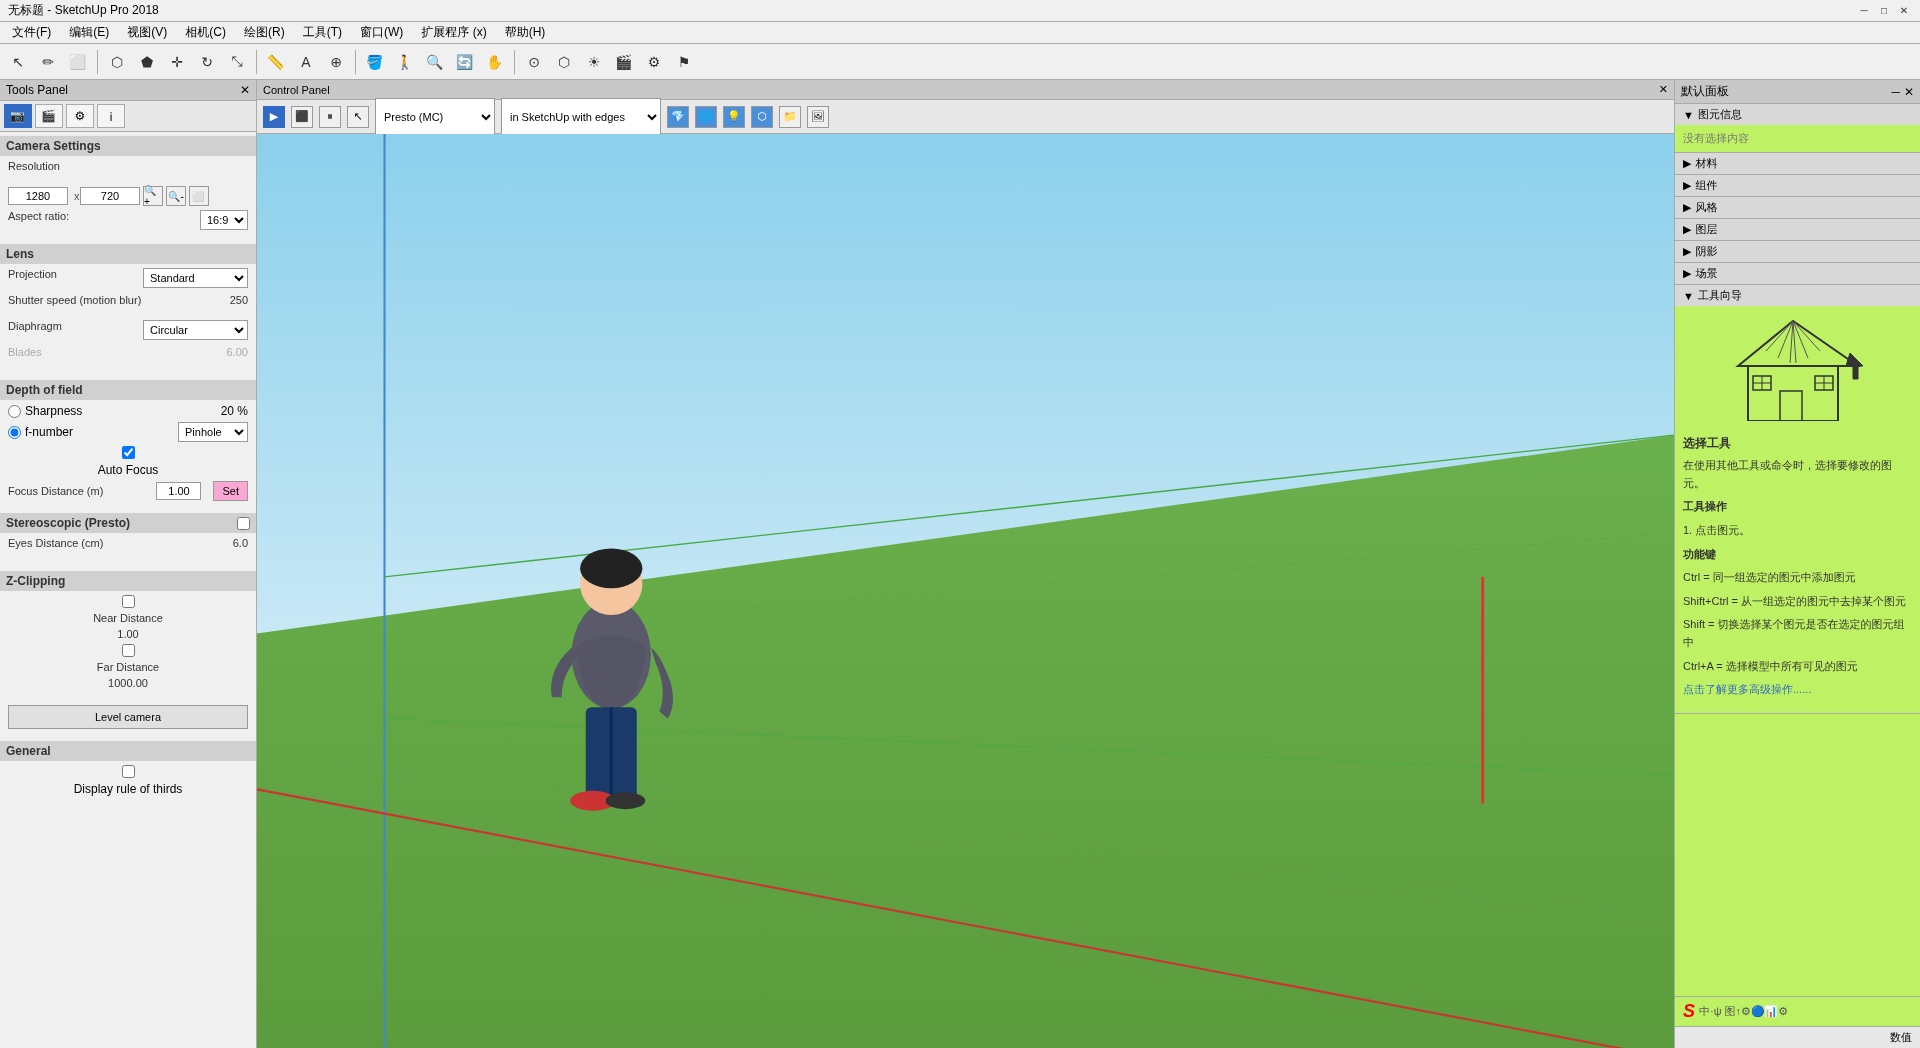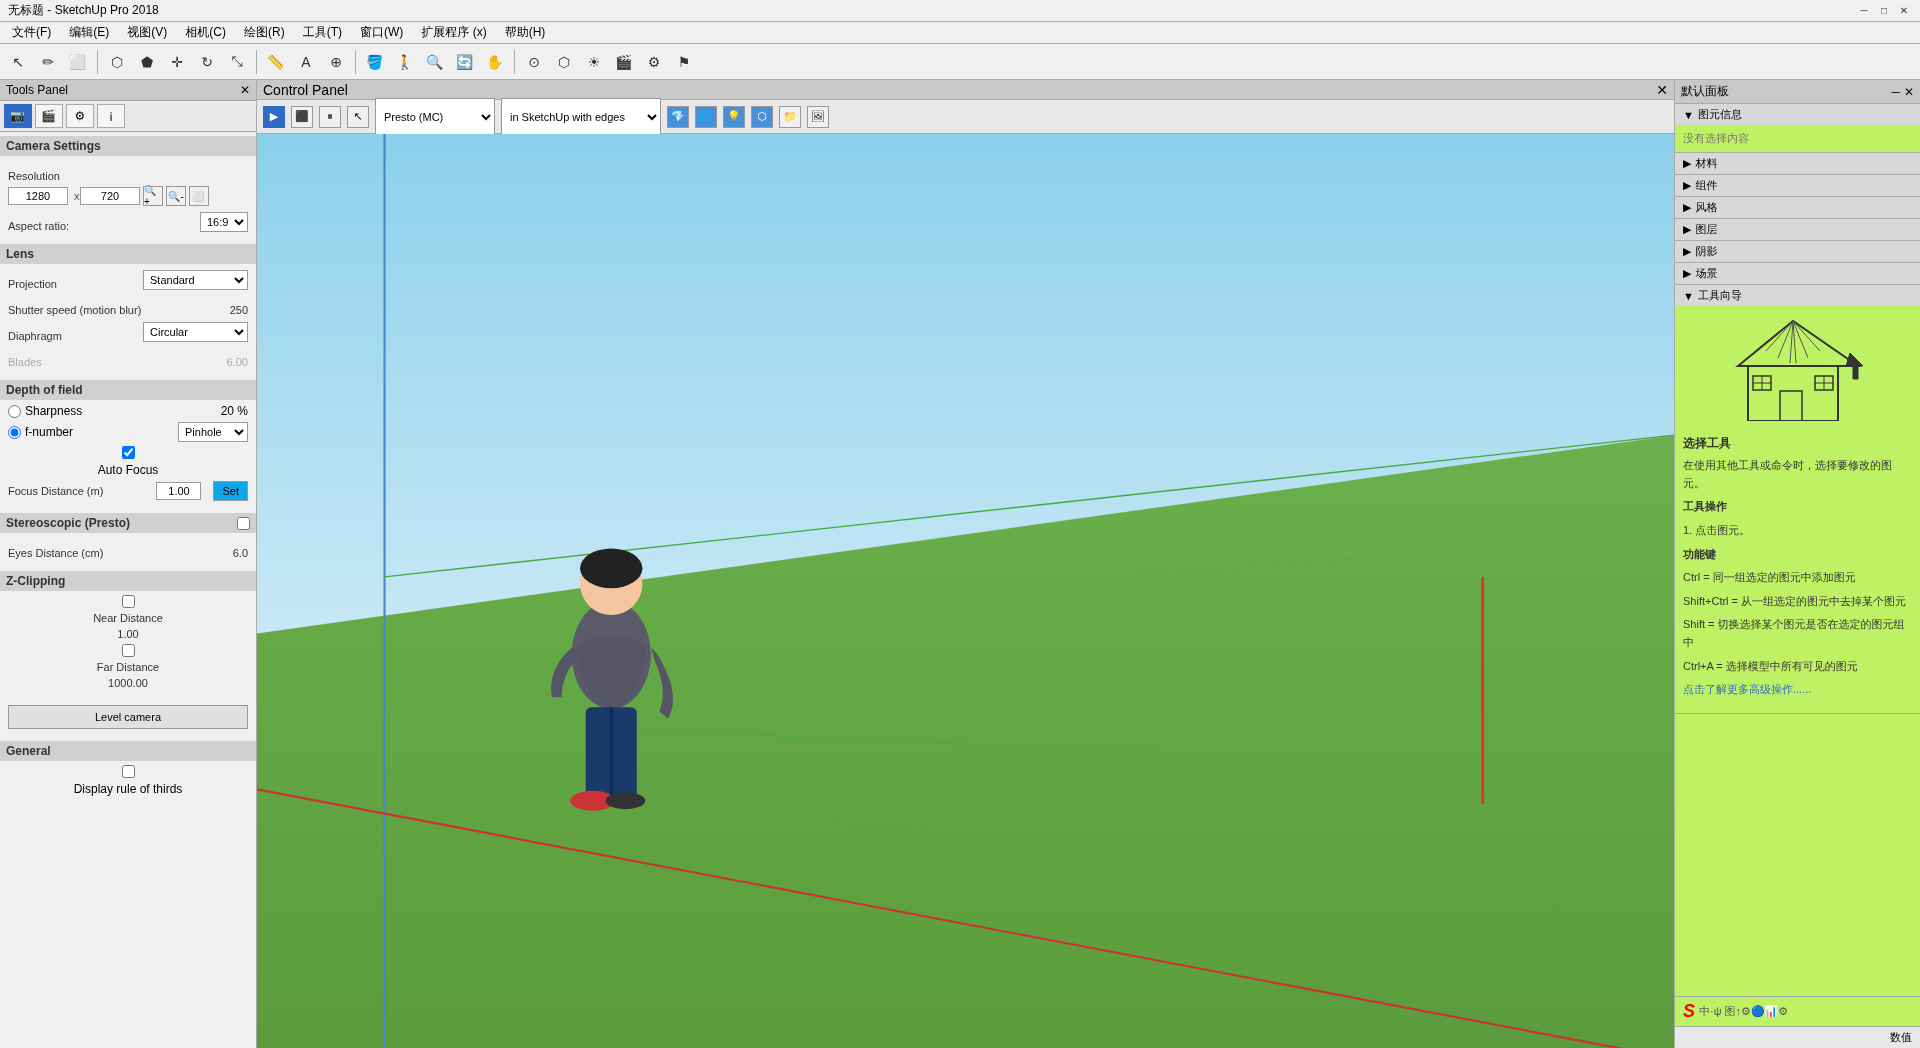--- a/index.html
+++ b/index.html
@@ -100,21 +100,21 @@
       background: #d0d0d0;
       padding: 3px 6px;
       font-weight: bold;
       font-size: 12px;
       color: #333;
       margin-top: 4px;
     }
     .section-content { padding: 4px 8px; }
     .field-row {
       display: flex;
-      align-items: flex-end;
+      align-items: flex-start;
       justify-content: space-between;
       margin-bottom: 4px;
       min-height: 22px;
     }
     .field-label { font-size: 11px; color: #333; flex: 1; }
     .field-value { font-size: 11px; color: #333; text-align: right; }
     .field-input {
       width: 60px;
       height: 18px;
       border: 1px solid #999;
@@ -164,21 +164,21 @@
     .focus-row {
       display: flex;
       align-items: center;
       gap: 12px;
       margin-bottom: 4px;
     }
     .set-btn {
       padding: 1px 8px;
       height: 20px;
       border: 1px solid #999;
-      background: #0ea5e9;
+      background: #f9a8d4;
       cursor: pointer;
       font-size: 11px;
     }
 
     .level-camera-btn {
       margin: 8px;
       height: 24px;
       border: 1px solid #999;
       background: #e0e0e0;
       cursor: pointer;
@@ -204,21 +204,21 @@
       align-items: center;
       gap: 6px;
       height: 34px;
     }
     #control-panel-header {
       background: #c8c8c8;
       padding: 2px 6px;
       display: flex;
       align-items: center;
       justify-content: space-between;
-      font-size: 14px;
+      font-size: 11px;
       height: 20px;
       border-bottom: 1px solid #aaa;
       gap: 8px;
     }
     .cp-btn {
       width: 22px; height: 22px;
       display: flex; align-items: center; justify-content: center;
       border: 1px solid #999;
       background: #f0f0f0;
       cursor: pointer;

